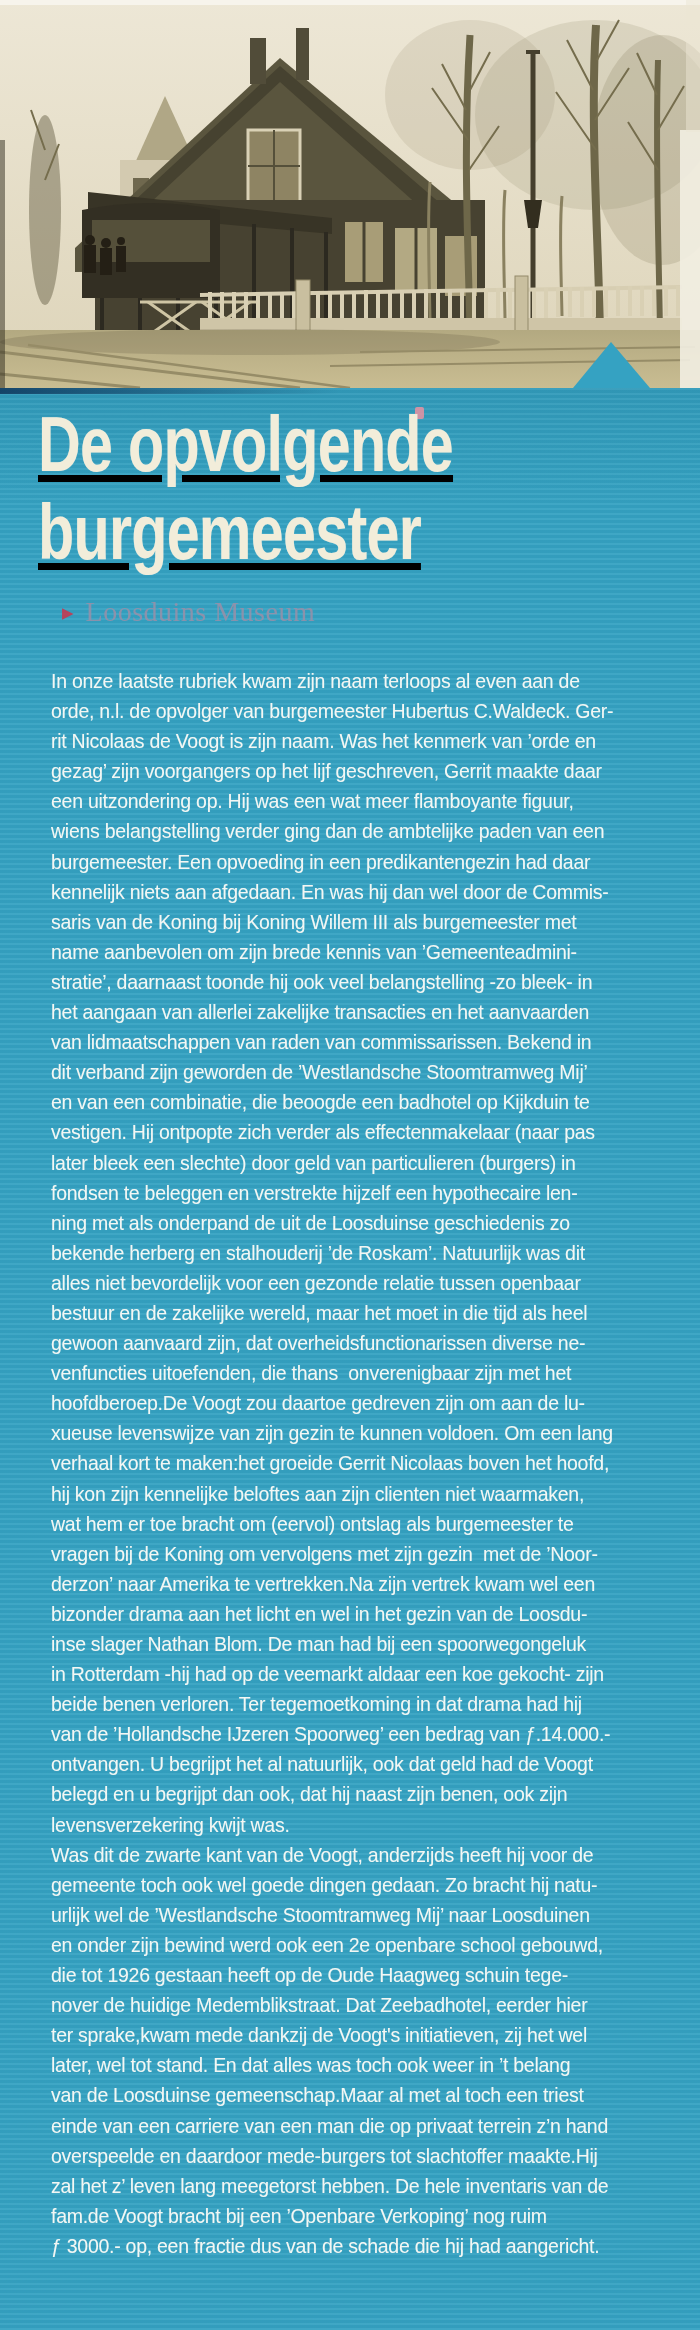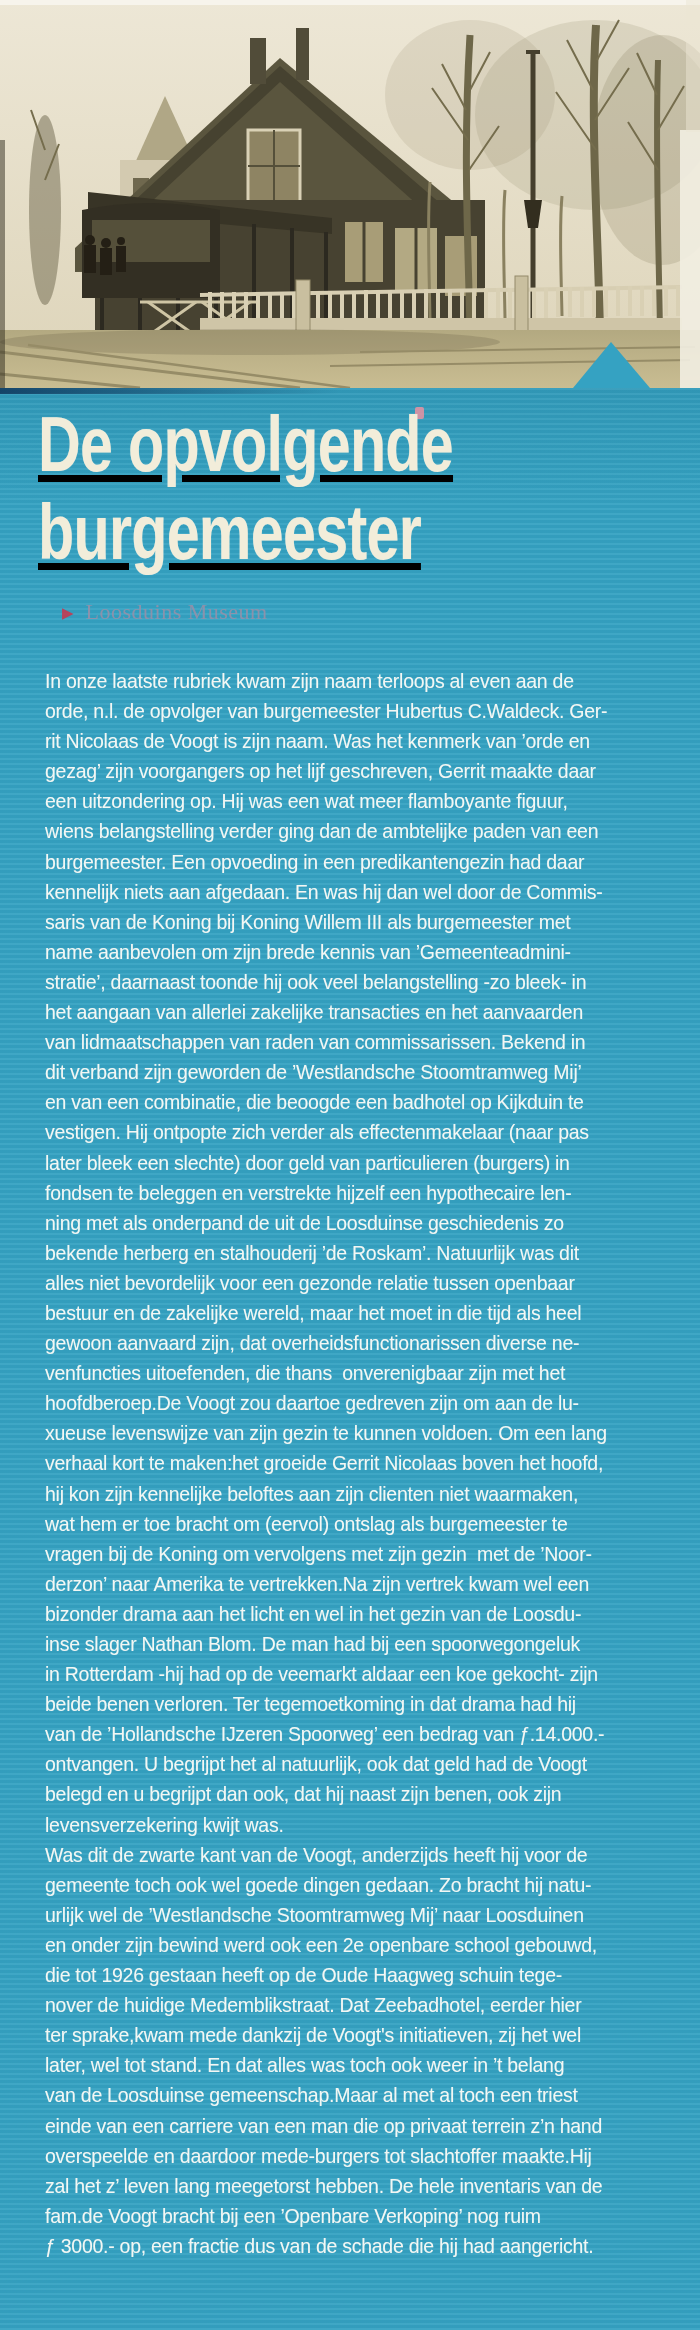--- a/index.html
+++ b/index.html
@@ -50,25 +50,25 @@
     text-shadow:0 0 1px rgba(255,255,250,0.35);
   }
   
   .byline{position:absolute;left:62px;top:599px;display:flex;align-items:center;height:26px;}
   .byline-arrow{
     font-size:15px;line-height:15px;color:var(--byline-arrow);
     margin-right:12px;opacity:0.9;
   }
   .byline-label{
     font-family:"Liberation Serif",serif;
-    font-size:22px;color:var(--byline-text);opacity:0.85;
+    font-size:28px;color:var(--byline-text);opacity:0.85;
     letter-spacing:0.5px;
   }
   
-  .body-text{position:absolute;left:45px;top:666px;width:640px;}
+  .body-text{position:absolute;left:51px;top:666px;width:640px;}
   .bodyline{
     white-space:pre;
     font-size:21px;line-height:30.1px;
     letter-spacing:-0.3px;
     color:var(--body-text);
     transform:scaleX(0.93);transform-origin:0 50%;
     text-shadow:0 0 1px rgba(240,250,248,0.25);
   }
 </style>
 </head>

